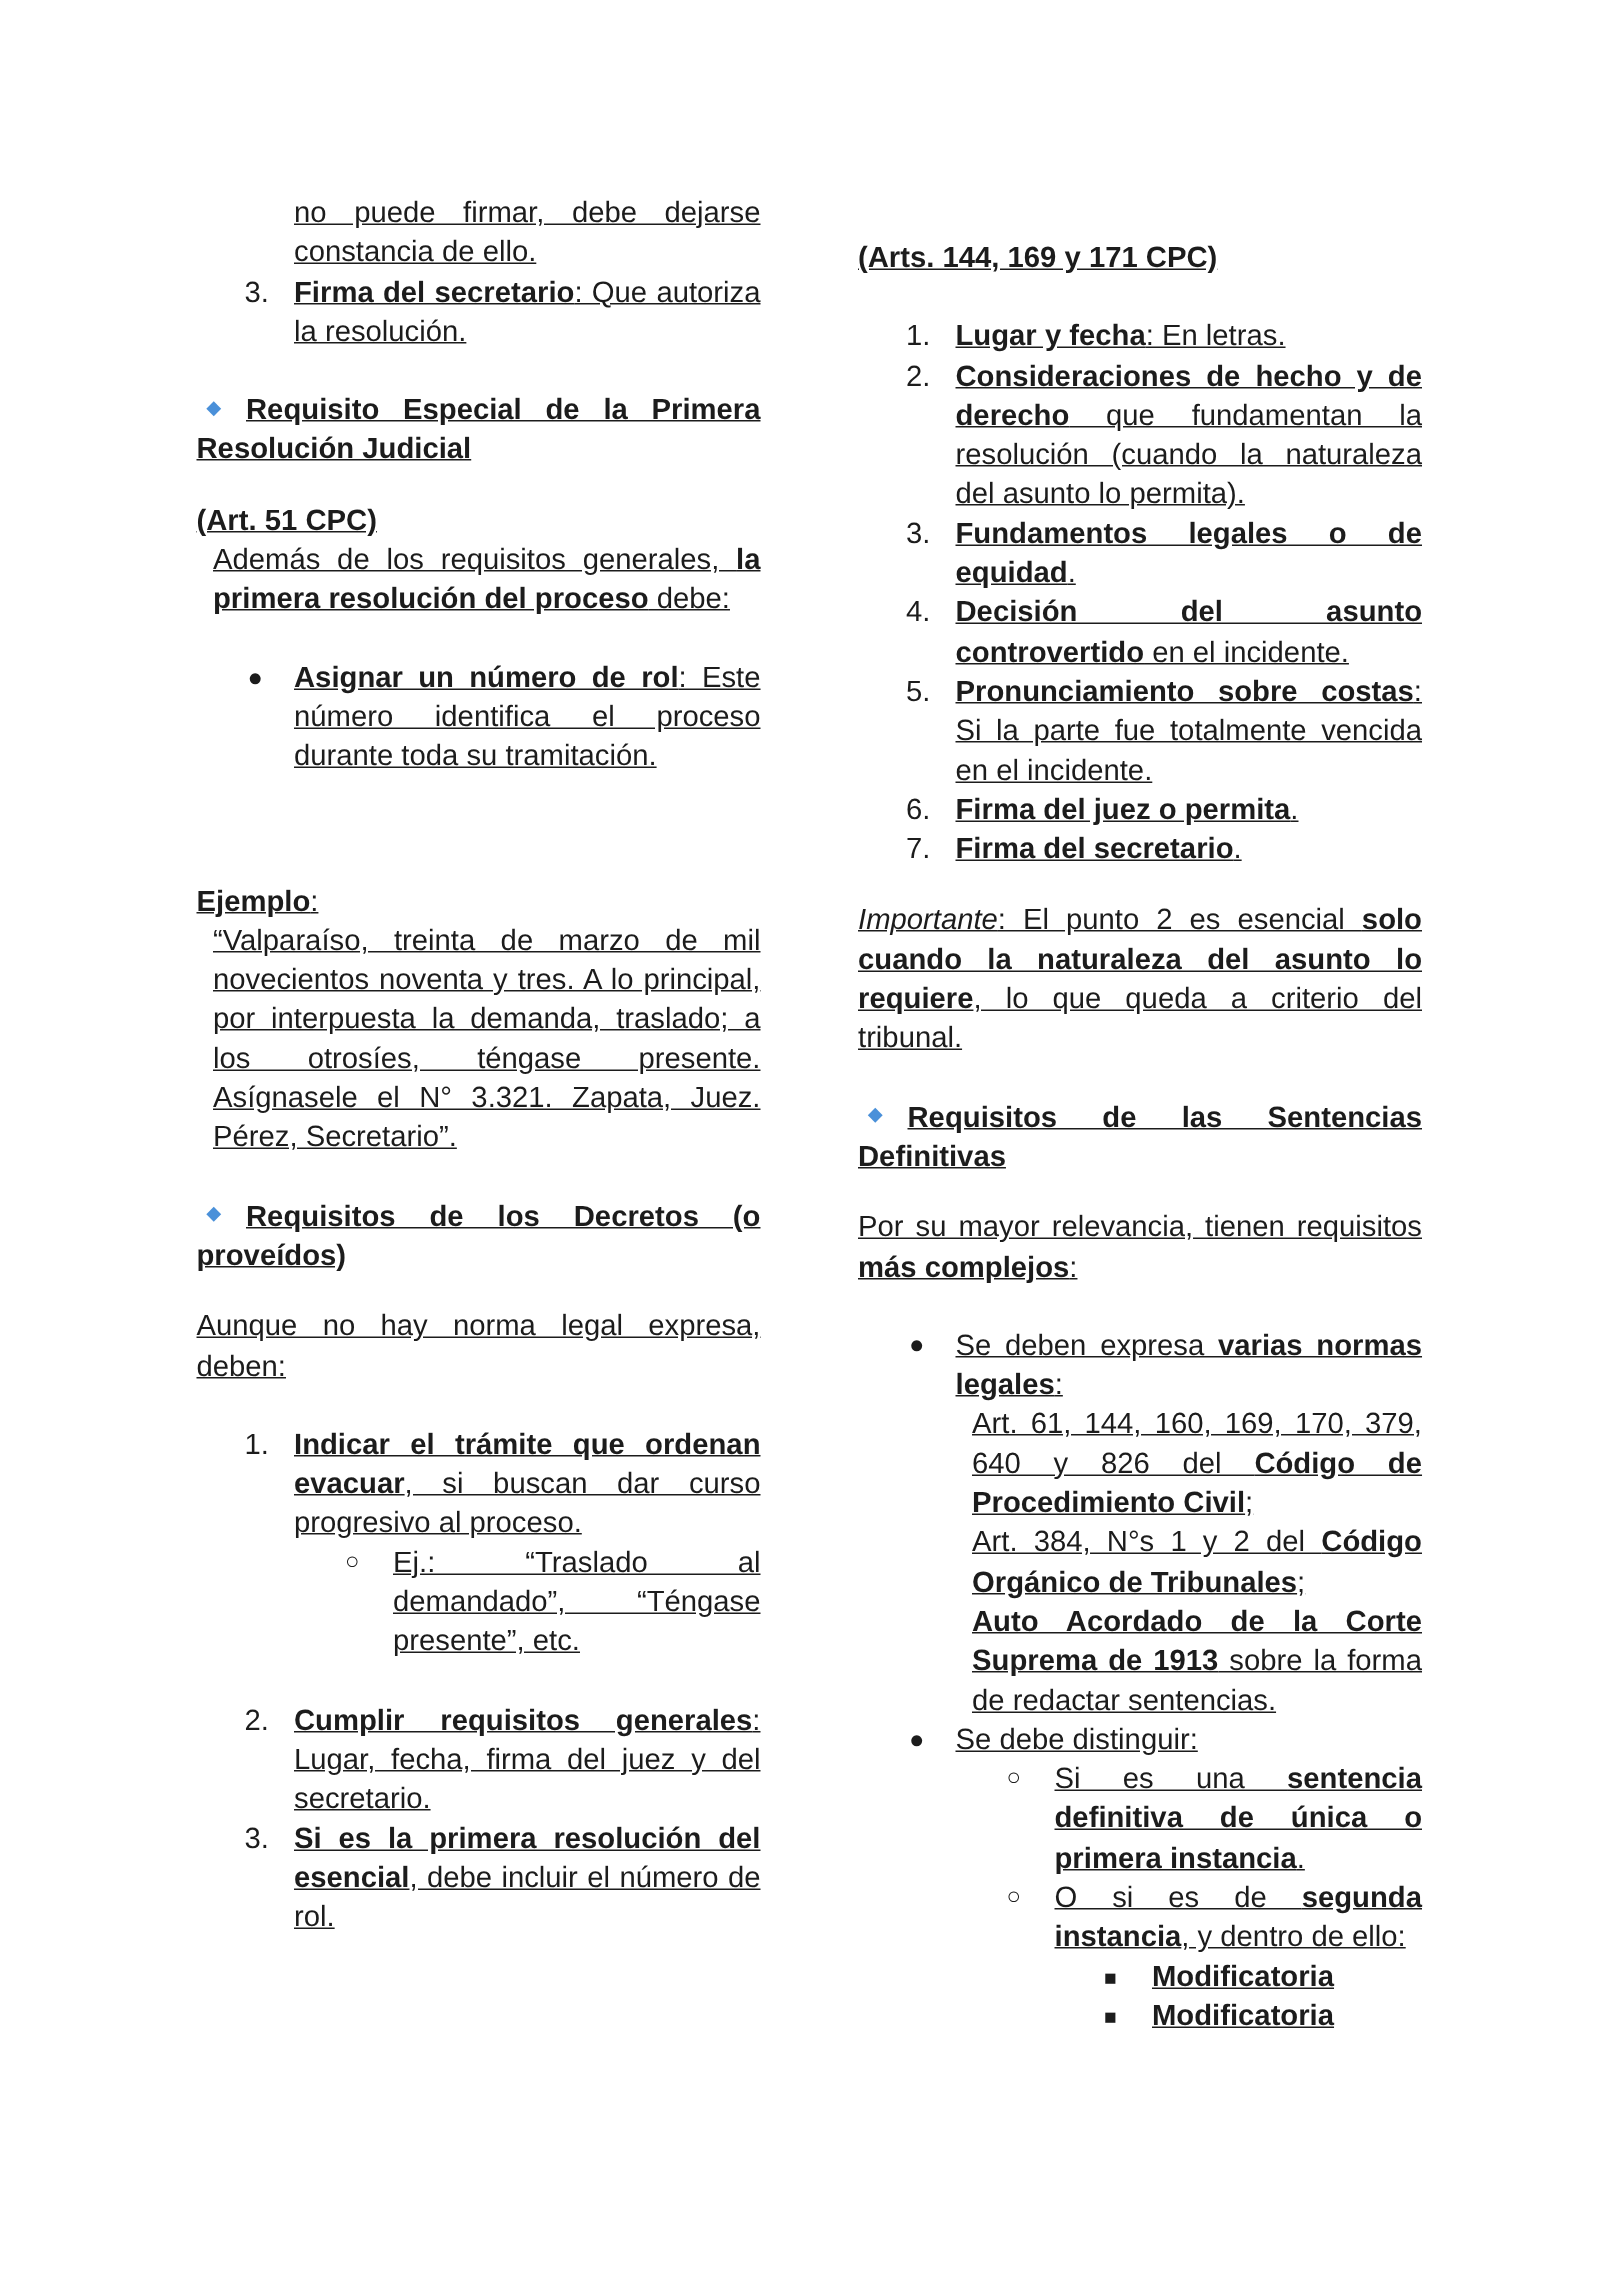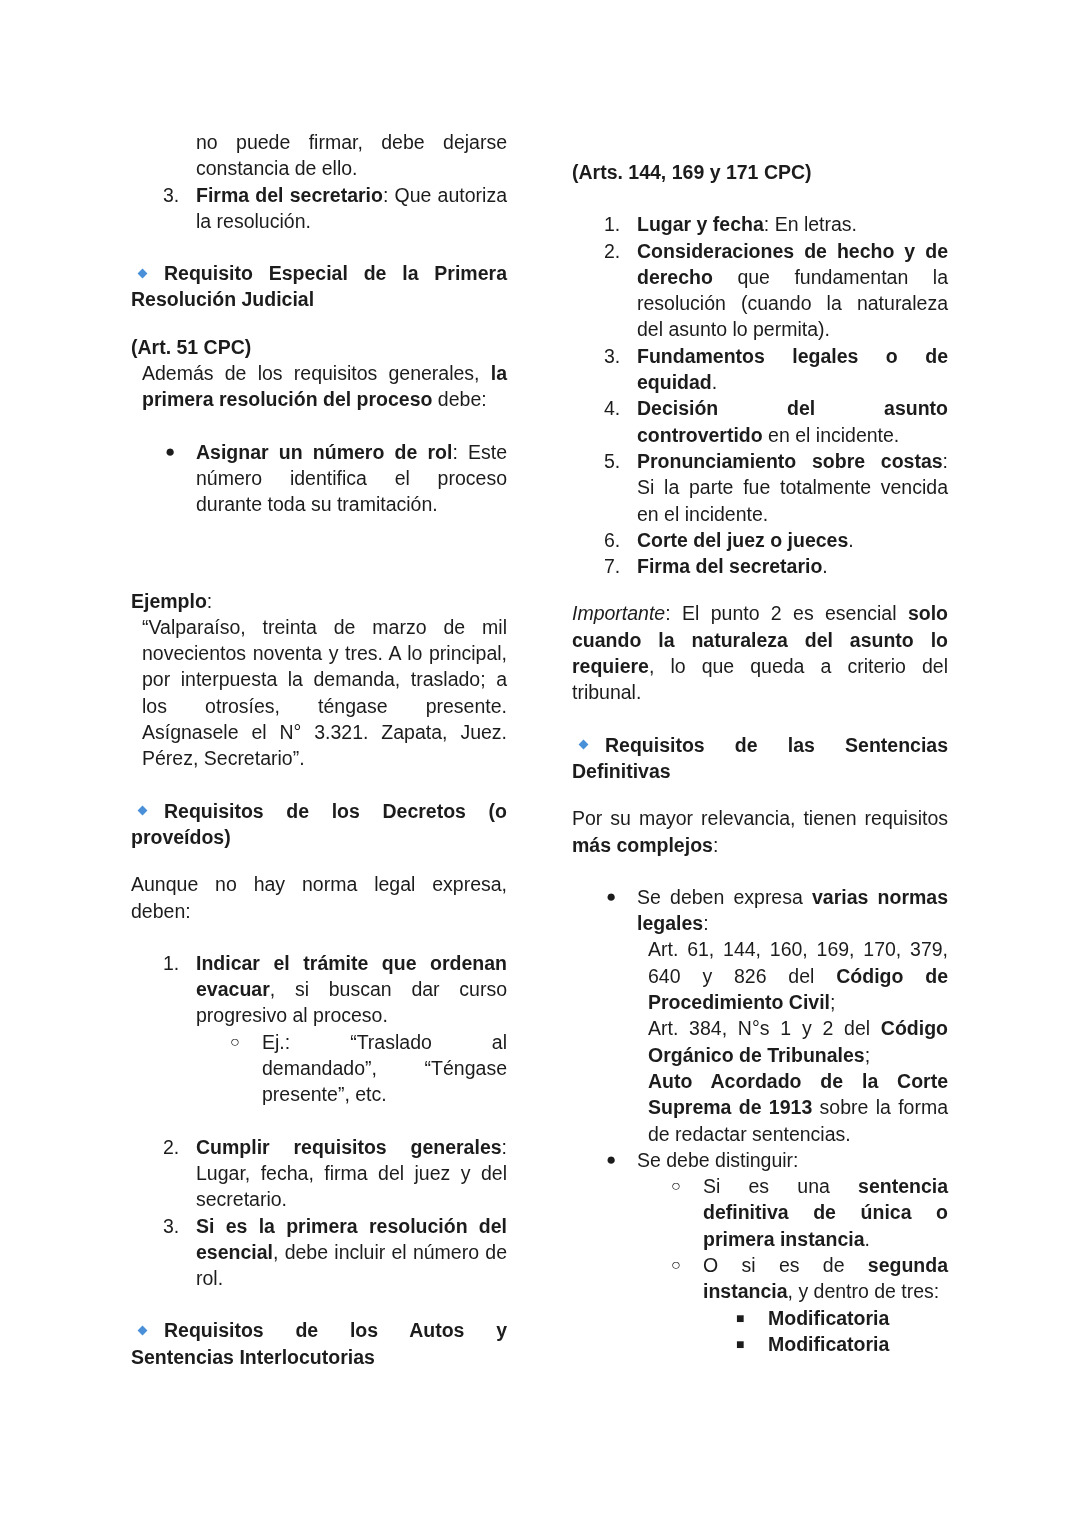--- a/index.html
+++ b/index.html
@@ -1,21 +1,21 @@
 <!DOCTYPE html>
 <html><head>
   <meta charset="utf-8">
   <style>
     html, body { margin: 0; padding: 0; background: #ffffff; }
     body {
       width: 1080px; height: 1525px; position: relative; overflow: hidden;
       font-family: "Liberation Sans", sans-serif; color: #1c1c1c;
       font-size: 19.5px; line-height: 26.3px;
     }
-    .col { position: absolute; top: 129px; width: 376px; text-align: justify; }
+    .col { position: absolute; top: 129px; width: 376px; text-align: justify; text-decoration: underline; }
     .col.left { left: 131px; }
     .col.right { left: 572px; margin-top: 30px; }
     p { margin: 0; }
     b { font-weight: bold; }
     .gap { height: 26px; }
     .gap-s { height: 21px; }
     .gap-l { height: 70px; }
     .indent-text { padding-left: 65px; }
     .li { position: relative; padding-left: 65px; }
     .li .marker { position: absolute; left: 32px; top: 0; text-align: left; }
@@ -72,32 +72,31 @@
   <div class="gap"></div>
   <div class="li num">
     <span class="marker">2.</span>
     <b>Cumplir requisitos generales</b><span>: Lugar, fecha, firma del juez y del secretario.</span>
   </div>
   <div class="li num">
     <span class="marker">3.</span>
     <b>Si es la primera resolución del esencial</b><span>, debe incluir el número de rol.</span>
   </div>
   <div class="gap"></div>
-  <p class="heading"><span class="diamond"></span><span>Requisitos de los Autos y Sentencias Interlocutorias</span></p>
 </div>
 
 <div class="col right">
   <p><b>(Arts. 144, 169 y 171 CPC)</b></p>
   <div class="gap"></div>
   <div class="li num"><span class="marker">1.</span><b>Lugar y fecha</b><span>: En letras.</span></div>
   <div class="li num"><span class="marker">2.</span><b>Consideraciones de hecho y de derecho</b><span> que fundamentan la resolución (cuando la naturaleza del asunto lo permita).</span></div>
   <div class="li num"><span class="marker">3.</span><b>Fundamentos legales o de equidad</b><span>.</span></div>
   <div class="li num"><span class="marker">4.</span><b>Decisión del asunto controvertido</b><span> en el incidente.</span></div>
   <div class="li num"><span class="marker">5.</span><b>Pronunciamiento sobre costas</b><span>: Si la parte fue totalmente vencida en el incidente.</span></div>
-  <div class="li num"><span class="marker">6.</span><b>Corte del juez o jueces</b><span>.</span></div>
+  <div class="li num"><span class="marker">6.</span><b>Firma del juez o permita</b><span>.</span></div>
   <div class="li num"><span class="marker">7.</span><b>Firma del secretario</b><span>.</span></div>
   <div class="gap-s"></div>
   <p><em>Importante</em><span>: El punto 2 es esencial </span><b>solo cuando la naturaleza del asunto lo requiere</b><span>, lo que queda a criterio del tribunal.</span></p>
   <div class="gap"></div>
   <p class="heading"><span class="diamond"></span><span>Requisitos de las Sentencias Definitivas</span></p>
   <div class="gap-s"></div>
   <p><span>Por su mayor relevancia, tienen requisitos </span><b>más complejos</b><span>:</span></p>
   <div class="gap"></div>
   <div class="li bullet">
     <span class="marker">●</span>
@@ -109,21 +108,21 @@
   <div class="li bullet">
     <span class="marker">●</span>
     <span>Se debe distinguir:</span>
   </div>
   <div class="li2">
     <span class="marker">○</span>
     <span>Si es una </span><b>sentencia definitiva de única o primera instancia</b><span>.</span>
   </div>
   <div class="li2">
     <span class="marker">○</span>
-    <span>O si es de </span><b>segunda instancia</b><span>, y dentro de tres:</span>
+    <span>O si es de </span><b>segunda instancia</b><span>, y dentro de ello:</span>
   </div>
   <div class="li3">
     <span class="marker">■</span>
     <b>Modificatoria</b>
   </div>
   <div class="li3">
     <span class="marker">■</span>
     <b>Modificatoria</b>
   </div>
 </div>

